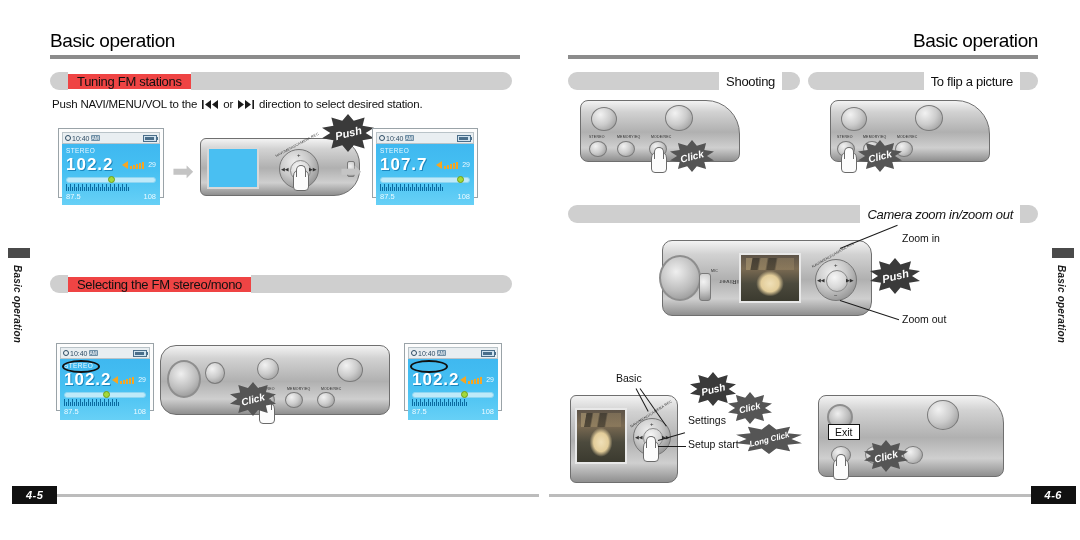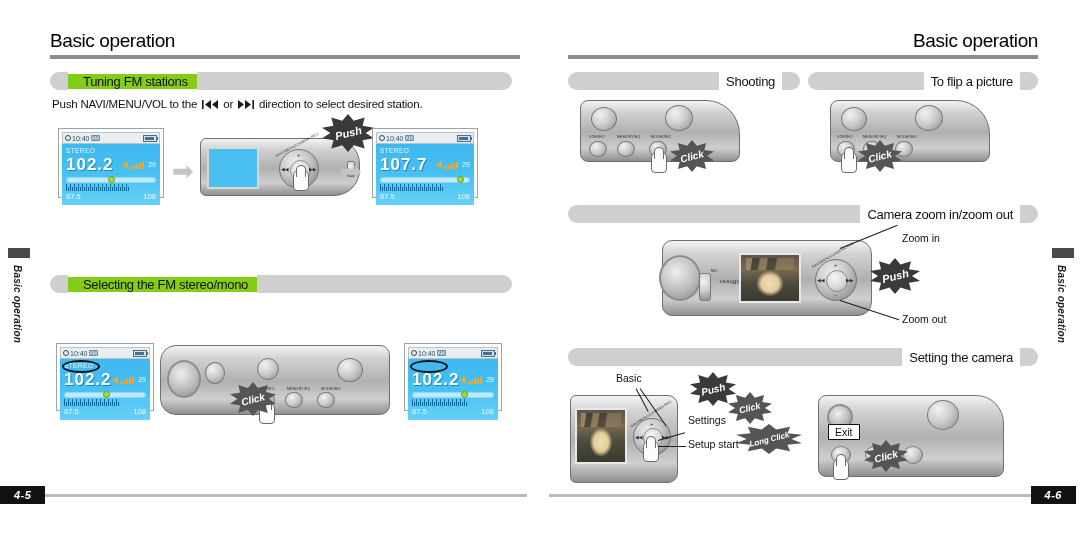--- a/index.html
+++ b/index.html
@@ -38,21 +38,21 @@
     background: #cfcfcf; height: 18px;
   }
   .sec .cap-l { width: 18px; border-radius: 9px 0 0 9px; }
   .sec .cap-r { width: 18px; border-radius: 0 9px 9px 0; }
   .sec .fill  { background: #cfcfcf; height: 18px; flex: 1; }
   .sec .lbl {
     font-size: 13px; color: #111; white-space: nowrap;
     padding: 0 7px; letter-spacing: -.3px;
   }
   
-  .sec-left .lbl { background: #84cc16; padding-left: 15px; padding-right: 9px; }
+  .sec-left .lbl { background: #ef4444; padding-left: 9px; padding-right: 9px; }
   
   .sec-right { justify-content: flex-end; }
 
   .body-text { position: absolute; font-size: 11.5px; color: #111; letter-spacing: -.2px; }
 
   
   .lcd {
     position: absolute; background: #fdfdfd;
     border: 1px solid #9aa3a8; padding: 3px;
   }
@@ -166,21 +166,21 @@
     position:absolute; color:#c4c4c4; font-size: 26px; line-height: 1;
   }
 
   
   .foot { position: absolute; bottom: 36px; display: flex; align-items: center; }
   .foot-num {
     background: #111; color: #fff; font-style: italic; font-weight: bold;
     font-size: 11px; padding: 3px 14px; letter-spacing: .5px;
   }
   .foot-rule { height: 3px; background: #bcbcbc; }
-  .foot-left  { left: 0; }
+  .foot-left  { left: 12px; }
   .foot-right { right: 4px; }
 
   .exitbox {
     position:absolute; background:#fff; border:1px solid #111;
     font-size:10.5px; padding: 1px 6px; color:#111;
   }
 </style>
 </head>
 <body>
 
@@ -602,21 +602,21 @@
       <div class="btnlabel" style="left:66px; top:34px;">MODE/REC</div>
       <div class="knobbtn" style="left:6px; top:40px; width:18px; height:16px;"></div>
       <div class="knobbtn" style="left:32px; top:40px; width:18px; height:16px;"></div>
       <div class="knobbtn" style="left:64px; top:40px; width:18px; height:16px;"></div>
       <div class="hand" style="left:10px; top:50px;"></div>
     </div>
     <div class="burst light" style="left:318px; top:140px; width:44px; height:32px;">
       <span style="font-size:10px">Click</span>
     </div>
 
-    <div class="sec sec-right" style="left:28px; top:205px; width:470px;">
+    <div class="sec sec-right" style="left:28px; top:205px; width:470px;font-style:italic;">
       <div class="cap-l"></div>
       <div class="fill"></div>
       <div class="lbl">Camera zoom in/zoom out</div>
       <div class="cap-r"></div>
     </div>
 
     <div class="device" style="left:122px; top:240px; width:210px; height:76px; border-radius:10px 14px 14px 10px;">
       <div class="lensring" style="left:-4px; top:14px; width:42px; height:46px;"></div>
       <div class="knobbtn" style="left:36px; top:32px; width:12px; height:28px; border-radius:3px;"></div>
       <div class="brand" style="left:56px; top:38px;">iRiver</div>
@@ -633,26 +633,20 @@
     </div>
 
     <div class="leader" style="left:300px; top:248px; width:62px; transform: rotate(-22deg);"></div>
     <div class="callout" style="left:362px; top:232px;">Zoom in</div>
     <div class="leader" style="left:300px; top:300px; width:62px; transform: rotate(18deg);"></div>
     <div class="callout" style="left:362px; top:313px;">Zoom out</div>
     <div class="burst" style="left:330px; top:258px; width:50px; height:36px;">
       <span style="font-size:11px">Push</span>
     </div>
 
-    <div class="sec sec-right" style="left:28px; top:348px; width:470px;">
-      <div class="cap-l"></div>
-      <div class="fill"></div>
-      <div class="lbl">Setting the camera</div>
-      <div class="cap-r"></div>
-    </div>
 
     <div class="callout" style="left:76px; top:372px;">Basic</div>
 
     <div class="device" style="left:30px; top:395px; width:108px; height:88px; border-radius:6px 10px 10px 6px;">
       <div class="dev-screen" style="left:4px; top:12px; width:52px; height:56px;">
         <div class="photo"></div>
       </div>
       <div class="jog" style="left:62px; top:22px; width:38px; height:38px;"></div>
       <div class="jog-ring-text" style="left:56px; top:16px; transform: rotate(-32deg);">NAVI/MENU/CAMERA REC</div>
       <div style="position:absolute;left:79px;top:25px;font-size:6px;color:#333;">+</div>

